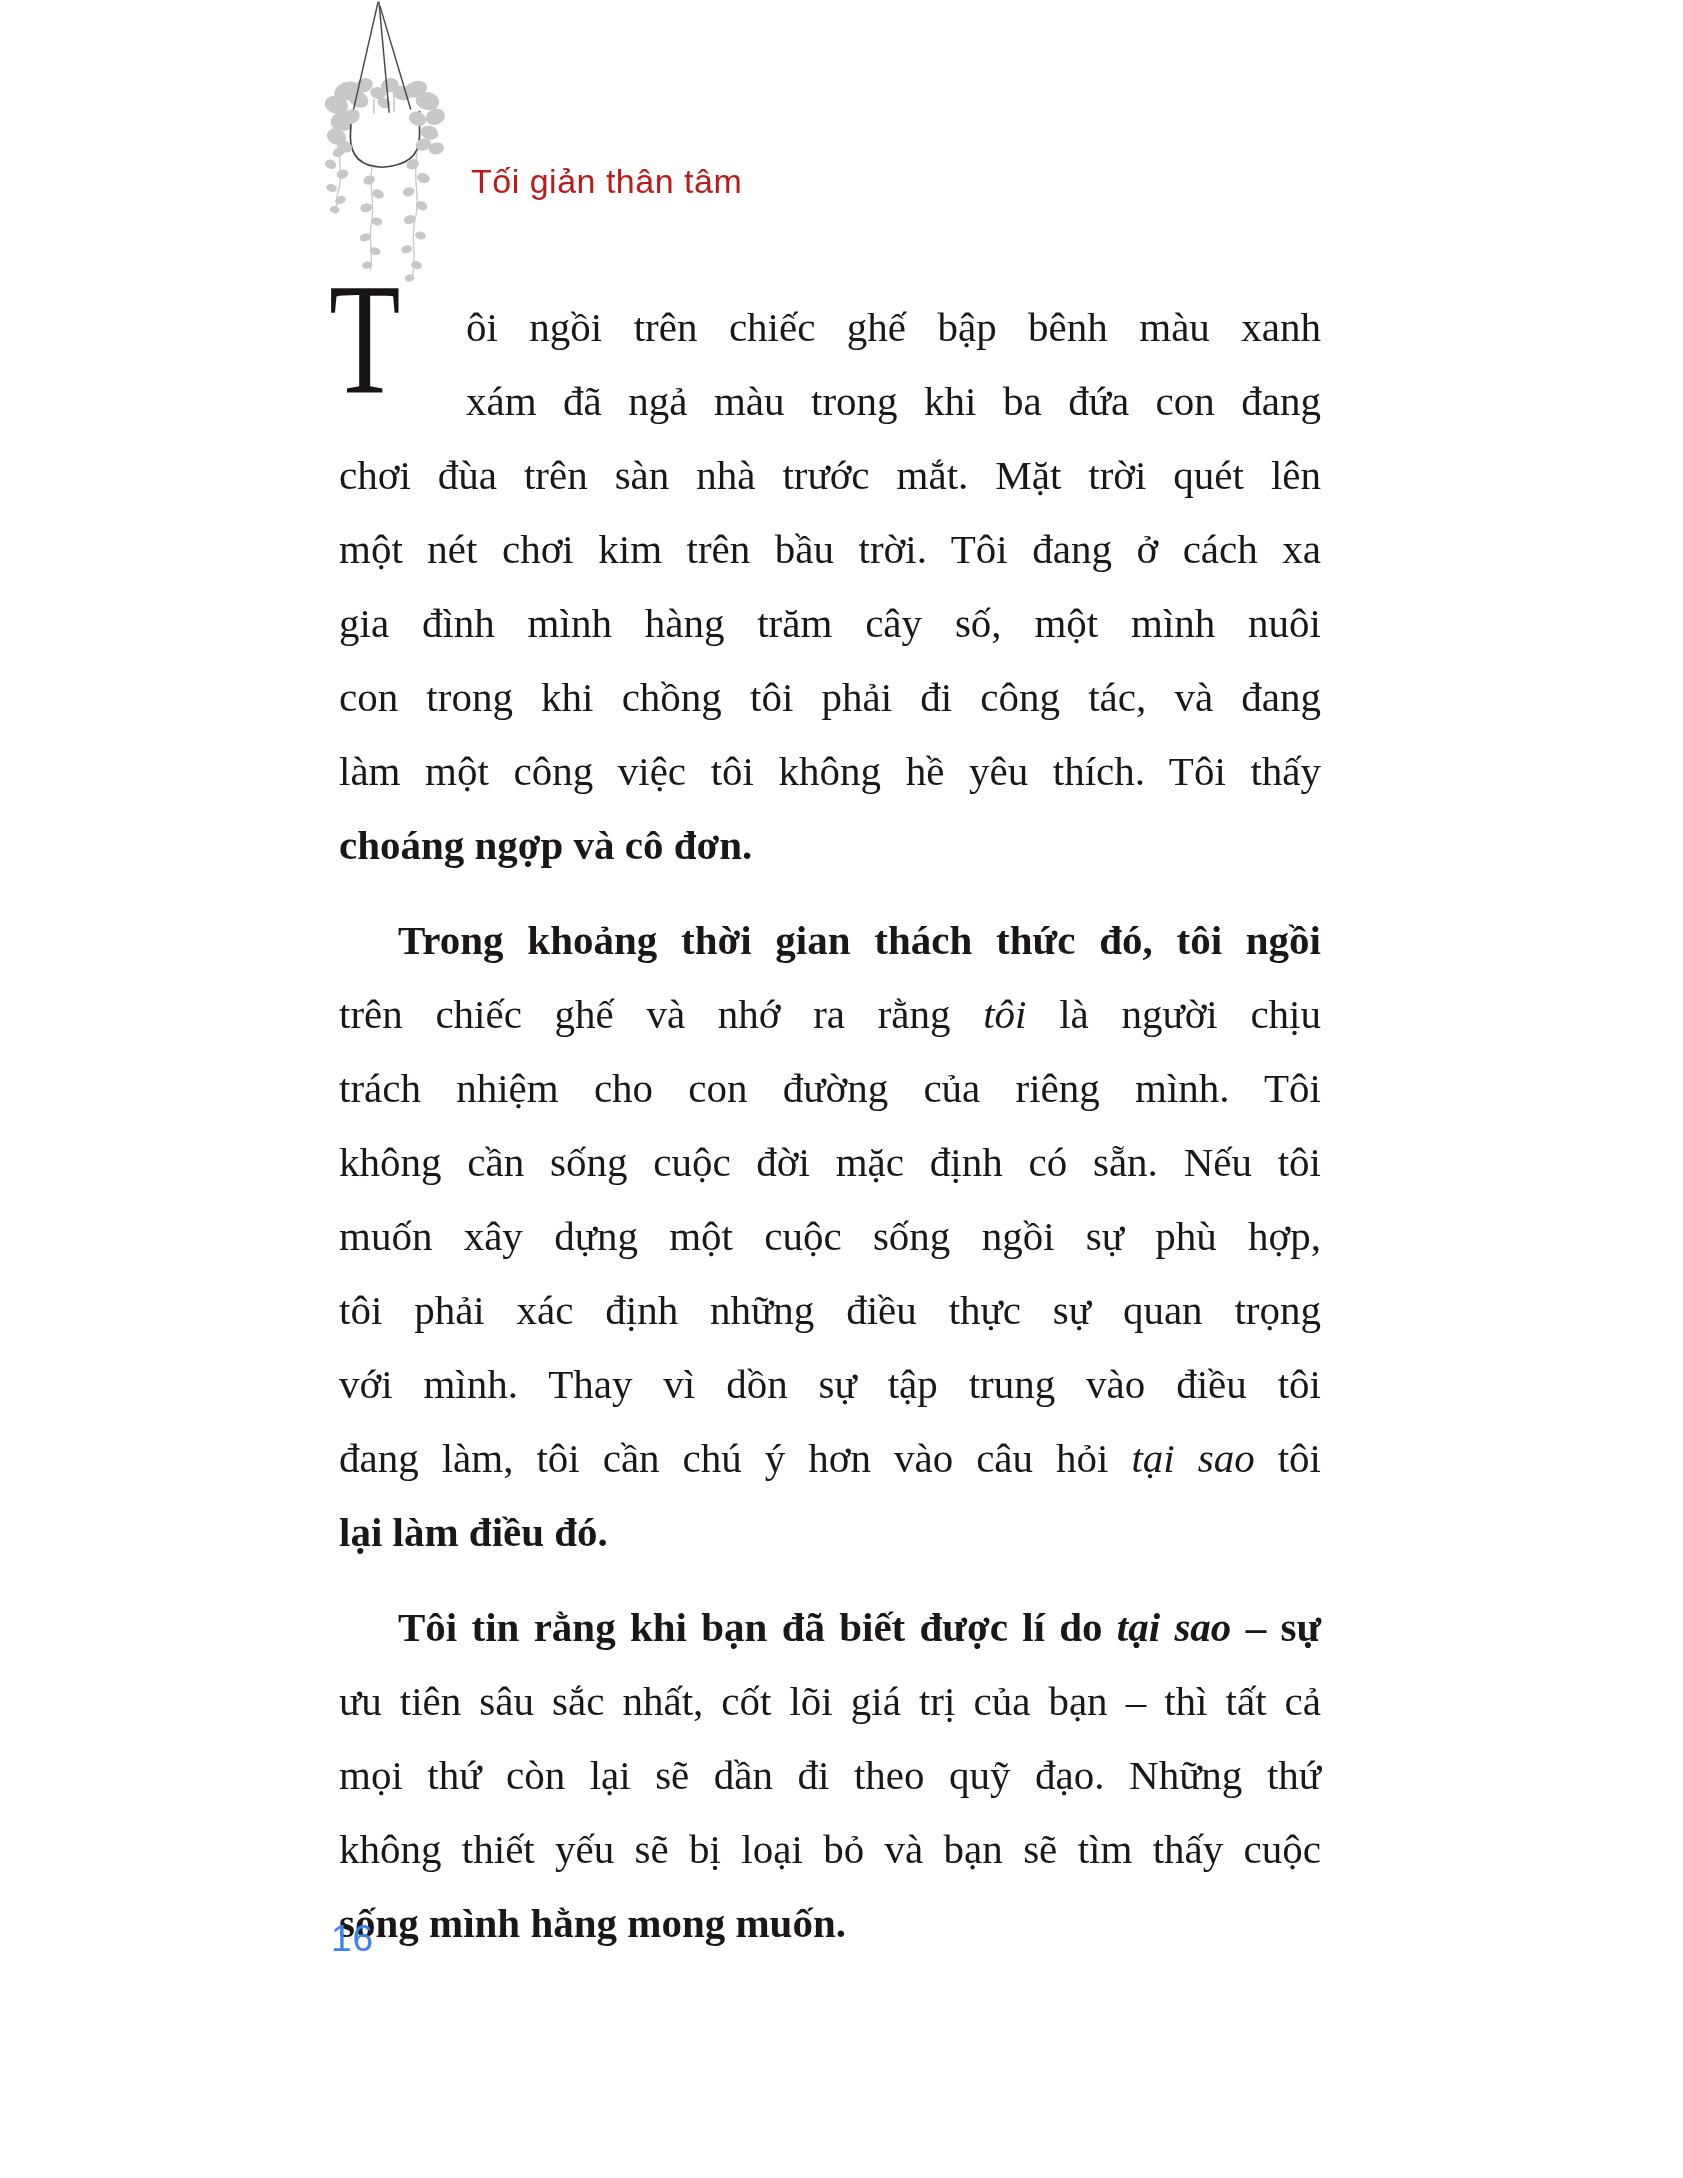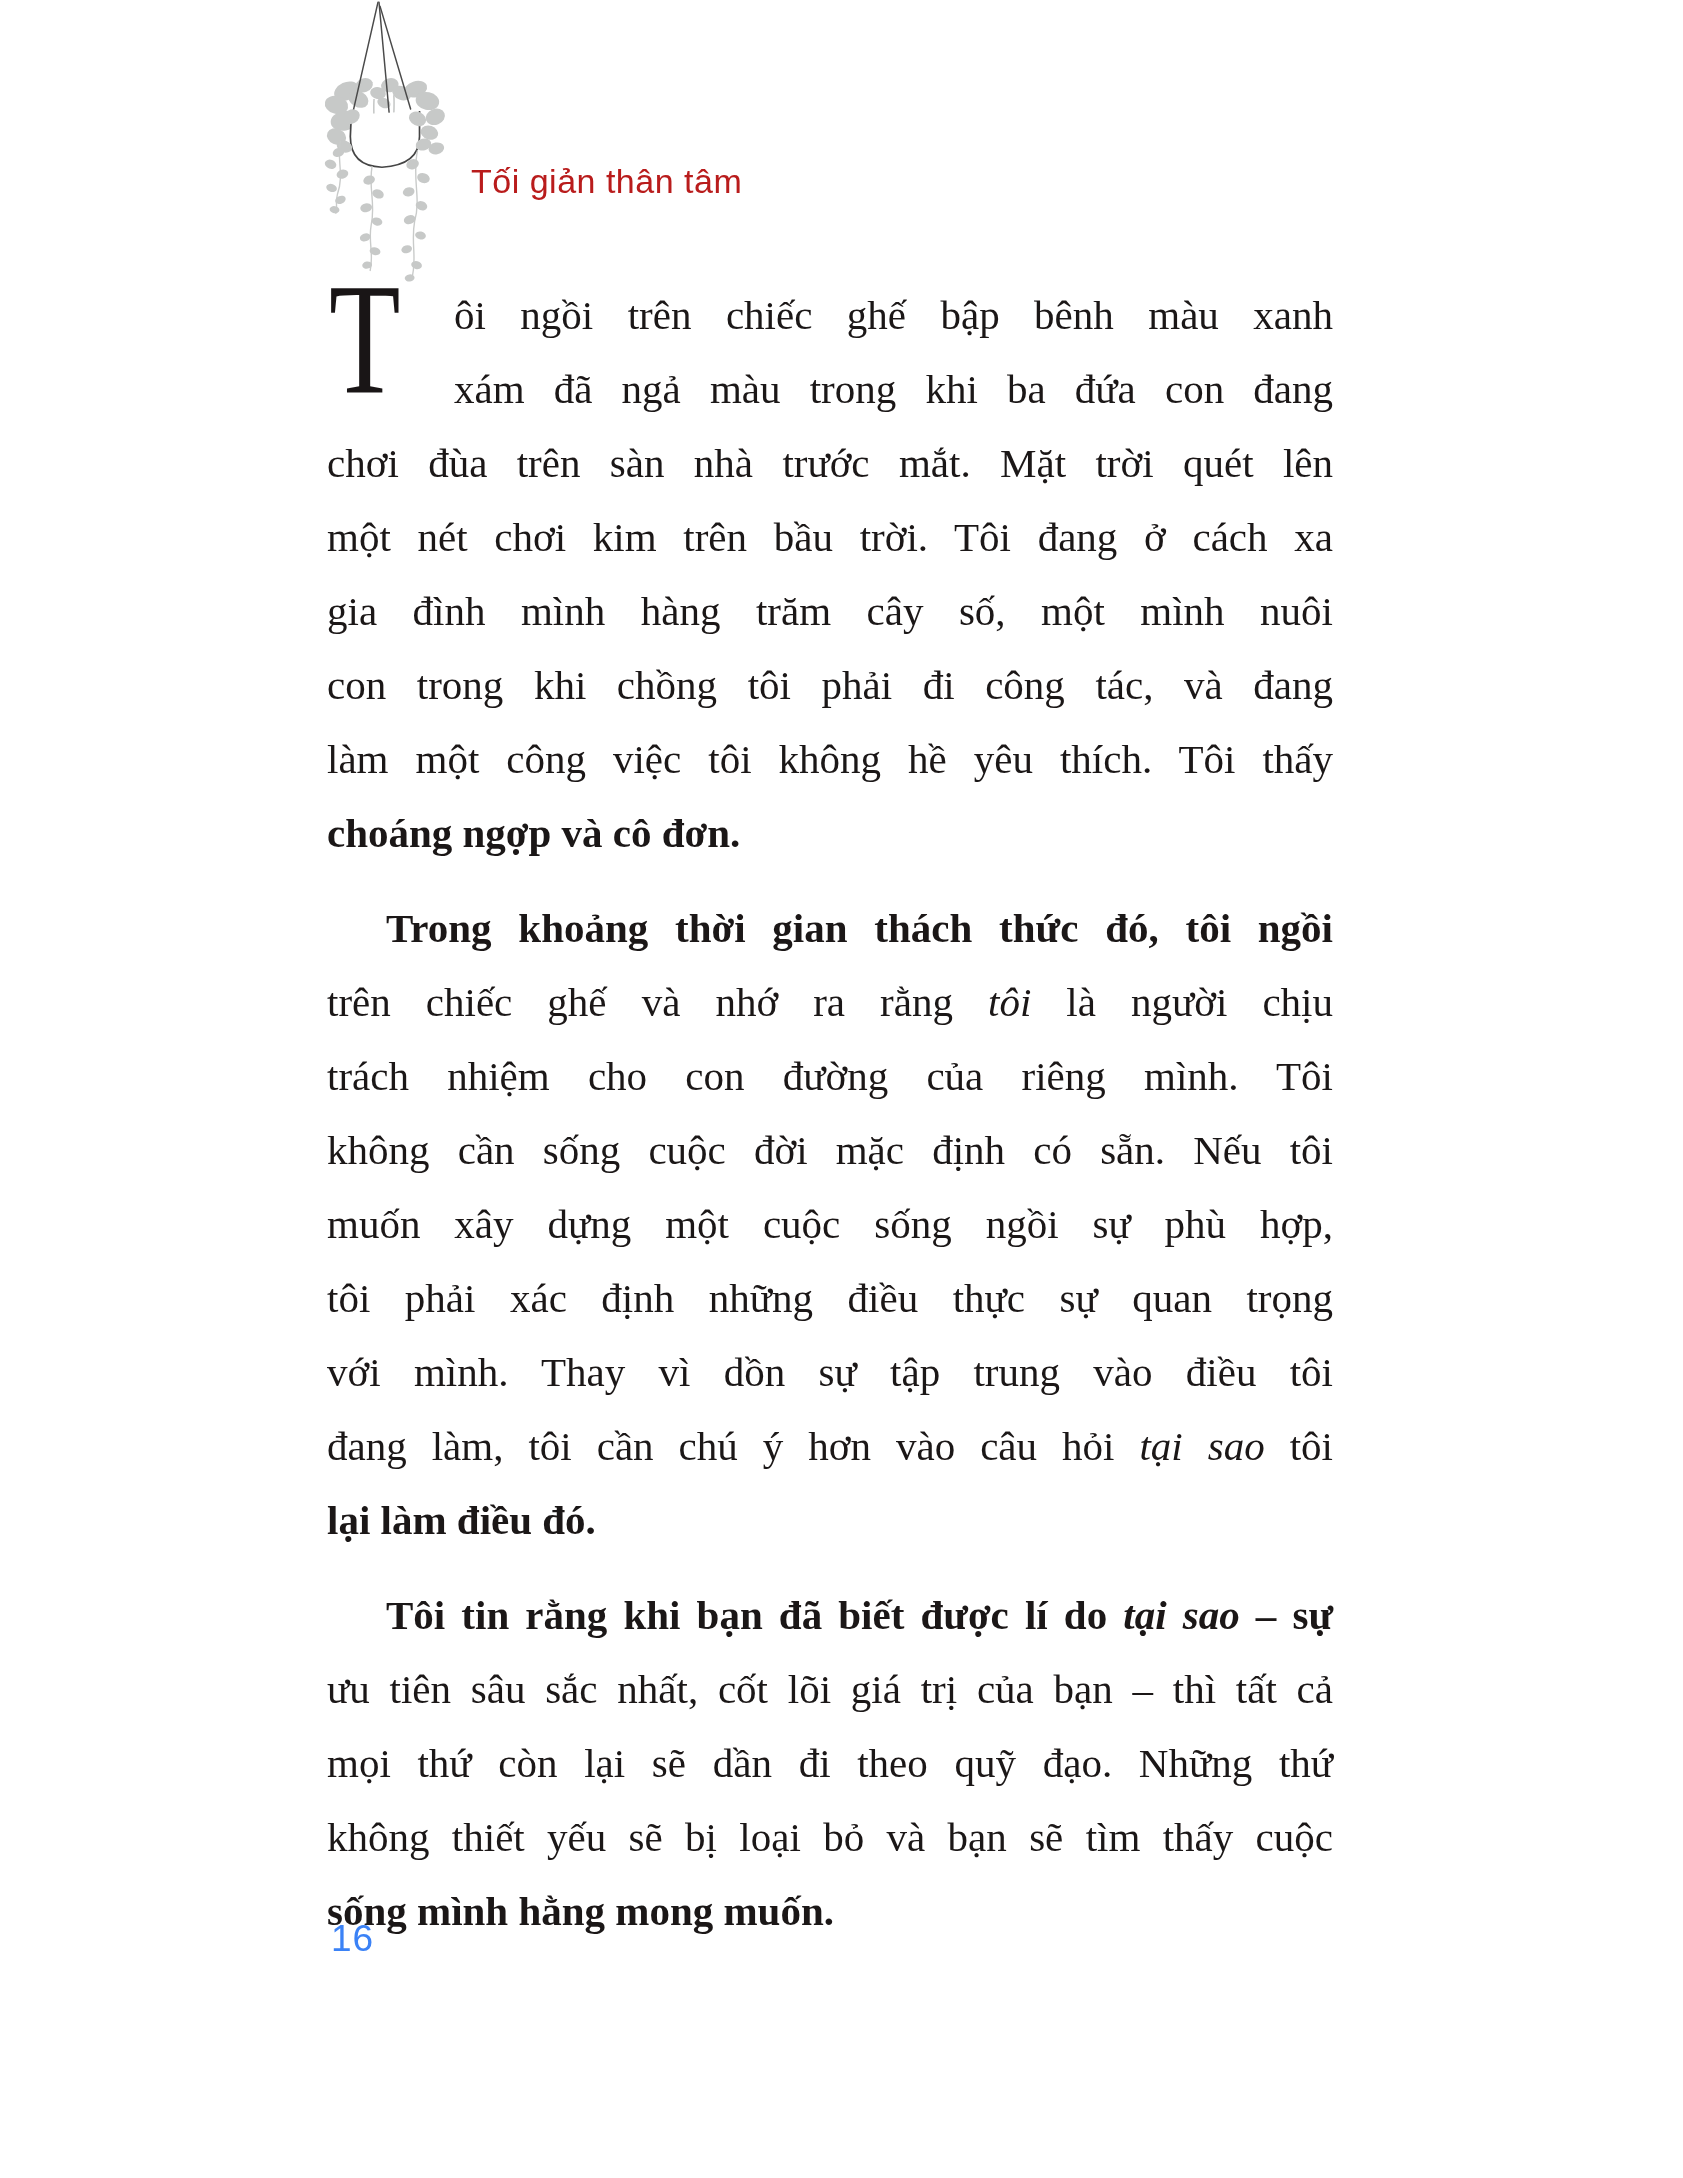--- a/index.html
+++ b/index.html
@@ -14,21 +14,21 @@
   .running-header{
     position:absolute;left:471px;top:164px;
     font-family:"Liberation Sans", sans-serif;
     font-size:34px;line-height:1;color:#b91c1c;
     letter-spacing:0.5px;white-space:nowrap;
   }
   .body-text{
     position:absolute;left:327px;top:278px;width:1006px;
     font-size:41px;
   }
-  .para{margin:0;padding:0;}
+  .para{margin:12px;padding:0;}
   .para + .para{margin-top:21px;}
   .tline{
     height:74px;line-height:74px;
     text-align:justify;text-align-last:justify;
     white-space:normal;
   }
   .tline.last{text-align:center;text-align-last:left;font-weight:bold;}
   .tline.dc-pad{padding-left:127px;}
   .tline.indent{padding-left:59px;font-weight:bold;}
   .it{font-style:italic;}

